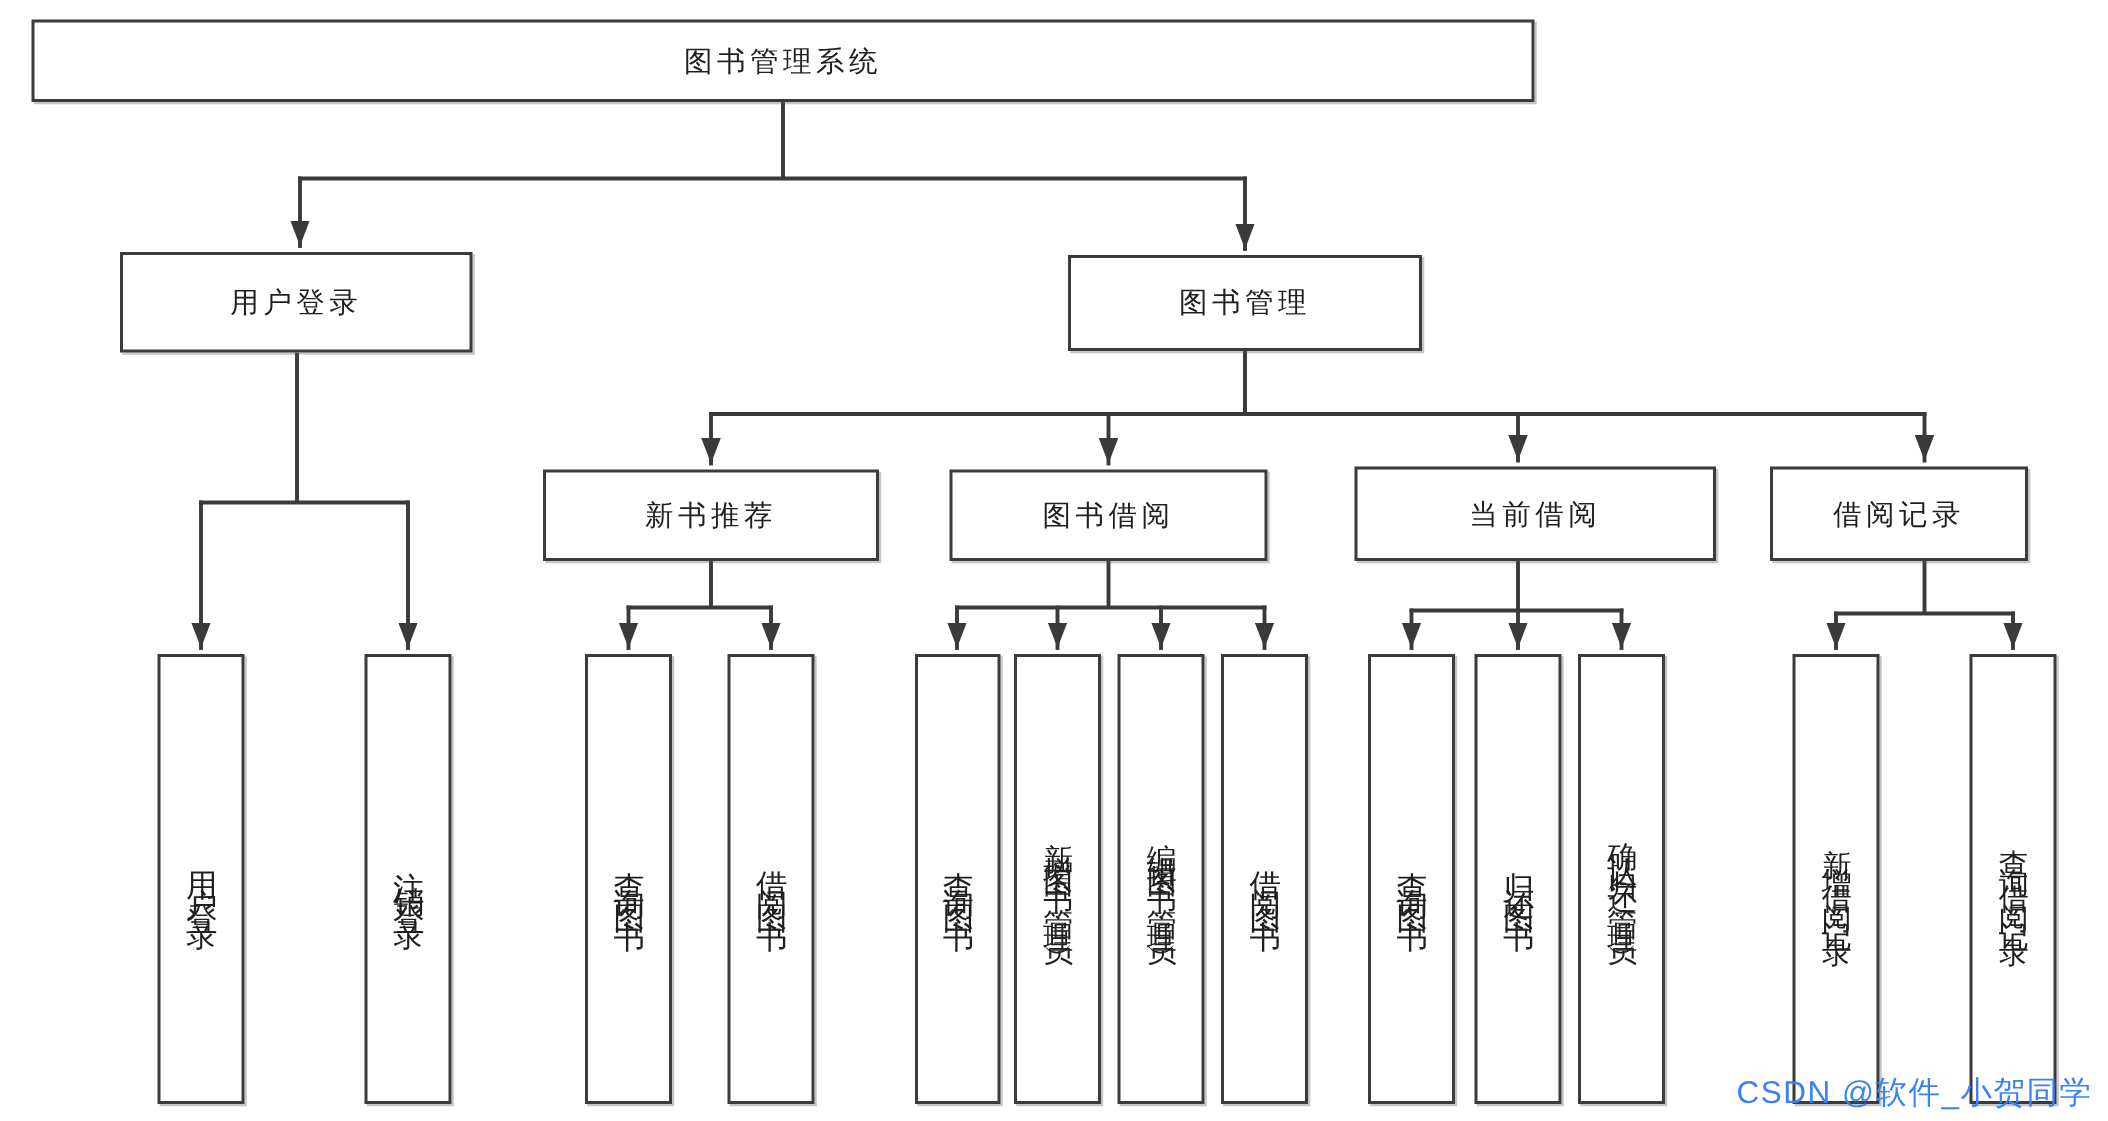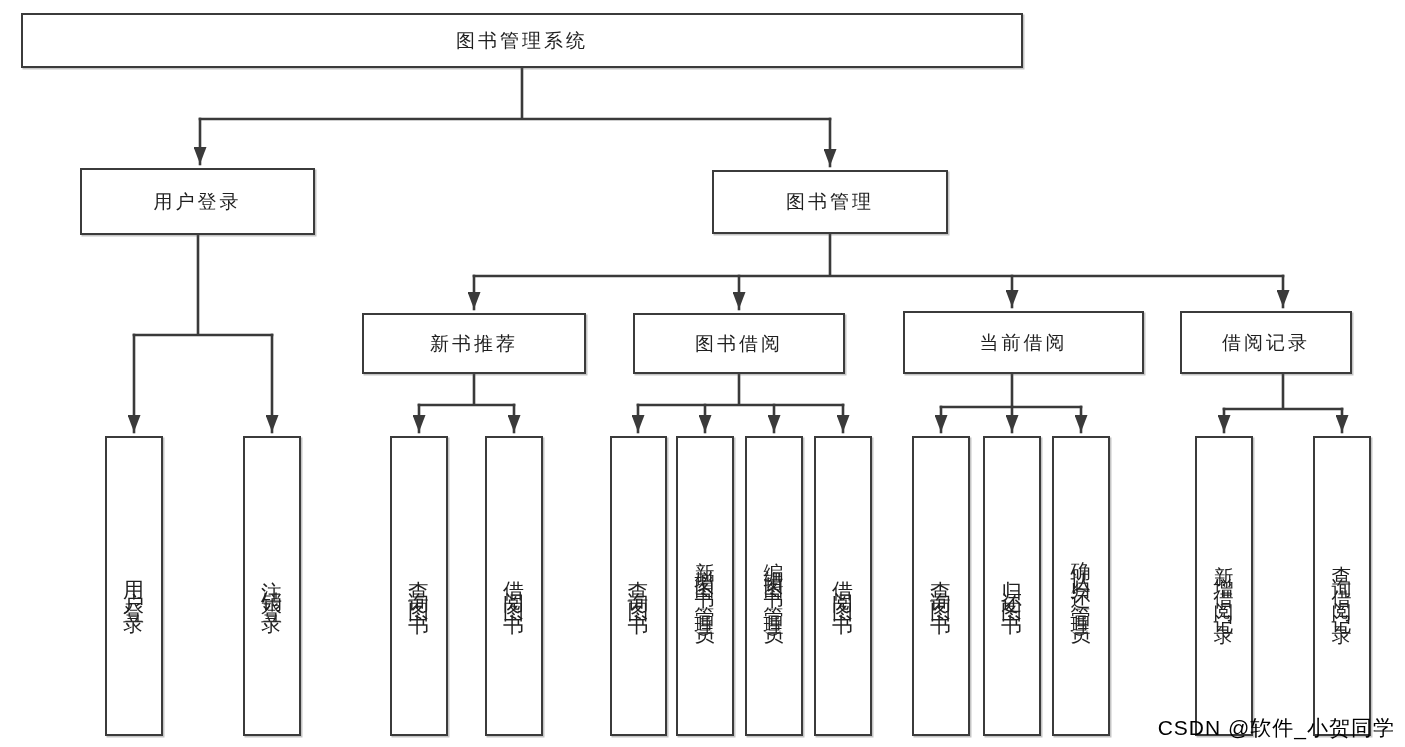--- a/index.html
+++ b/index.html
@@ -39,21 +39,21 @@
   }
   .v4 { font-size: 21px; letter-spacing: 11px; }
   .v6 { font-size: 20px; letter-spacing: 12px; }
   .v9 { font-size: 20px; letter-spacing: 9px; }
   .watermark {
     position: absolute;
     right: 10px;
     bottom: 5px;
     z-index: 3;
     font-size: 21px;
-    color: #000000;
+    color: #3b82f6;
     letter-spacing: 1px;
     white-space: nowrap;
   }
 </style>
 </head>
 <body>
 
 <div class="canvas">
 
   <svg class="wires" width="1405" height="747" viewBox="0 0 1405 747">

